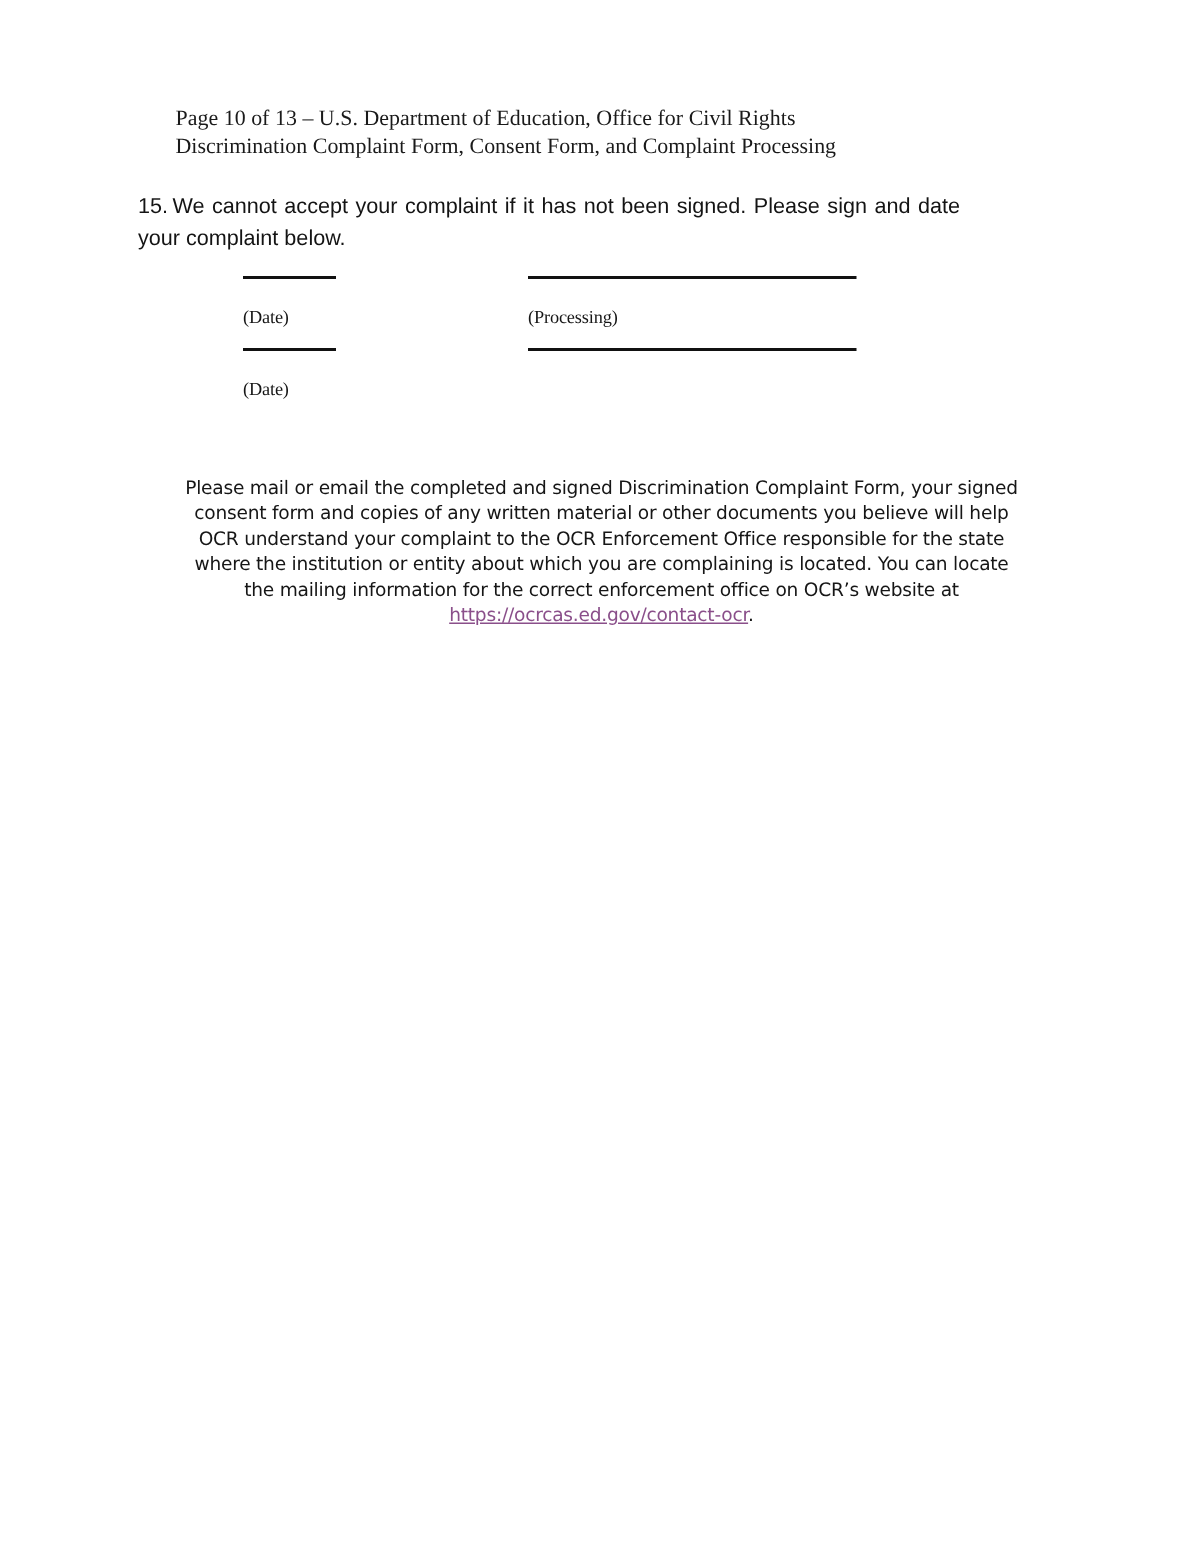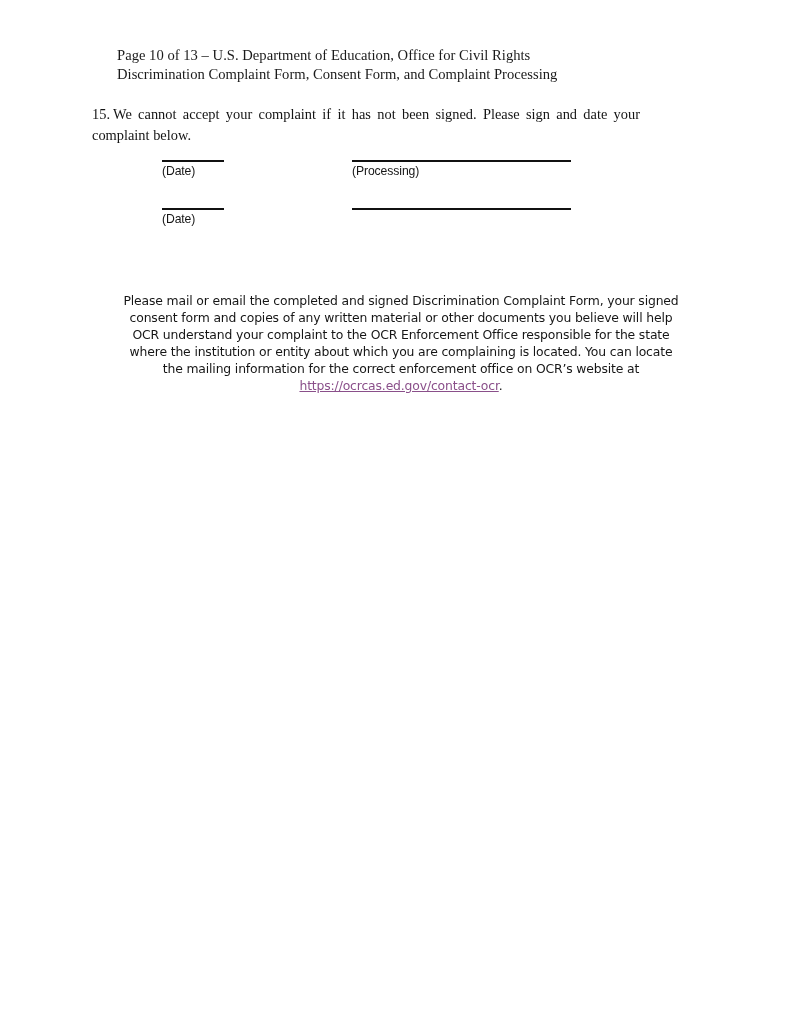--- a/index.html
+++ b/index.html
@@ -12,20 +12,21 @@
     height: 1035px;
     position: relative;
     overflow: hidden;
     -webkit-font-smoothing: antialiased;
   }
 
   .page {
     position: absolute;
     inset: 0;
     background: #ffffff;
+    margin-top: 24px;
   }
 
   
   .doc-header {
     position: absolute;
     left: 117px;
     top: 46px;
     width: 600px;
     font-family: "Liberation Serif", "DejaVu Serif", serif;
     font-size: 14.6px;
@@ -37,21 +38,21 @@
     display: block;
     white-space: nowrap;
   }
 
   
   .item-15 {
     position: absolute;
     left: 92px;
     top: 104px;
     width: 548px;
-    font-family: Liberation Serif, serif;
+    font-family: Liberation Sans, sans-serif;
     font-size: 14.4px;
     line-height: 20.5px;
     color: #141414;
     text-align: justify;
     text-justify: inter-word;
   }
   .item-15 .num {
     margin-right: 3px;
   }
 
@@ -73,26 +74,26 @@
   .sig-cell.date  { left: 162px;  width: 62px; }
   .sig-cell.sign  { left: 352px;  width: 219px; }
 
   .sig-rule {
     height: 0;
     border-top: 2px solid #111111;
     width: 100%;
     margin: 0;
   }
   .sig-label {
-    font-family: Liberation Sans, sans-serif;
+    font-family: Liberation Serif, serif;
     font-size: 12.2px;
     line-height: 16px;
     color: #161616;
     white-space: nowrap;
-    padding-top: 1px;
+    padding-top: 17px;
     letter-spacing: -0.1px;
   }
 
   
   .closing {
     position: absolute;
     left: 118px;
     top: 292px;
     width: 566px;
     font-family: "DejaVu Sans", "Liberation Sans", sans-serif;

